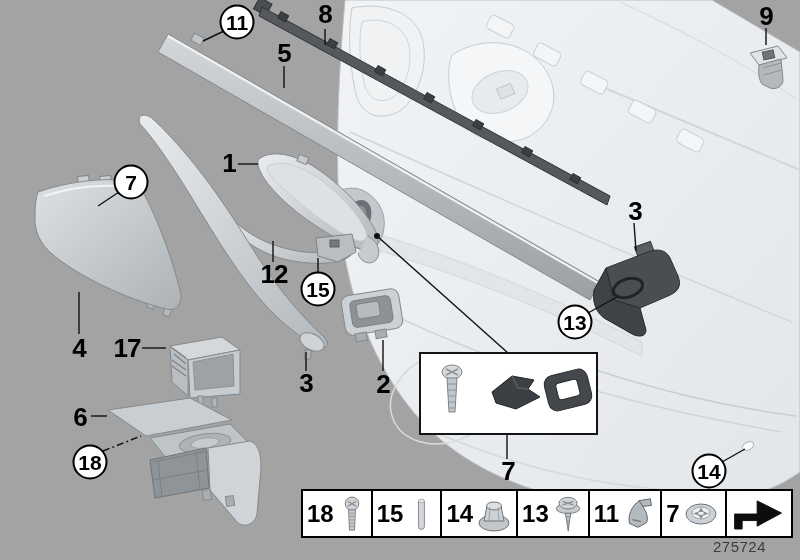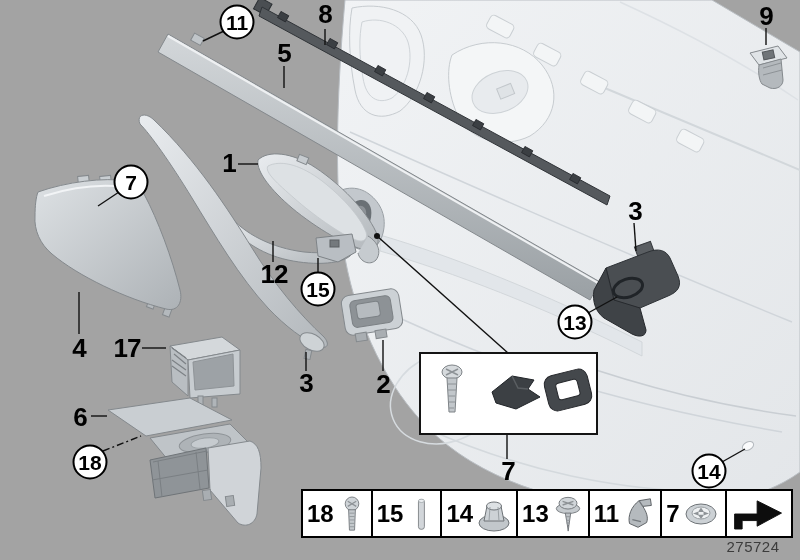--- a/index.html
+++ b/index.html
@@ -13,21 +13,21 @@
            background:#fff;display:flex;align-items:center;justify-content:center;
            font-size:21px;font-weight:700;}
   .legend{position:absolute;left:301px;top:489px;width:492px;height:49px;background:#fff;
           border:2px solid #000;display:flex;box-sizing:border-box;}
   .legend-cell{flex:1 1 0;border-left:2px solid #000;display:flex;align-items:center;
           justify-content:flex-start;padding:0 2px;box-sizing:border-box;position:relative;}
   .legend-cell:first-child{border-left:none;}
   .legend-cell .num{font-size:24px;font-weight:700;line-height:1;margin:0 1px 0 2px;}
   .legend-cell svg{display:block;}
   .legend-cell.arrow-cell{justify-content:center;}
-  .sheet-number{position:absolute;left:713px;top:538px;width:80px;text-align:center;
+  .sheet-number{position:absolute;left:713px;top:538px;width:80px;text-align:left;
           font-size:15px;color:#3c3c3c;letter-spacing:.5px;}
 </style>
 </head>
 <body>
 
 <div class="stage">
 
 <svg class="scene" width="800" height="560" viewBox="0 0 800 560">
   <defs>
     <linearGradient id="metal1" x1="0" y1="0" x2="1" y2="1">

